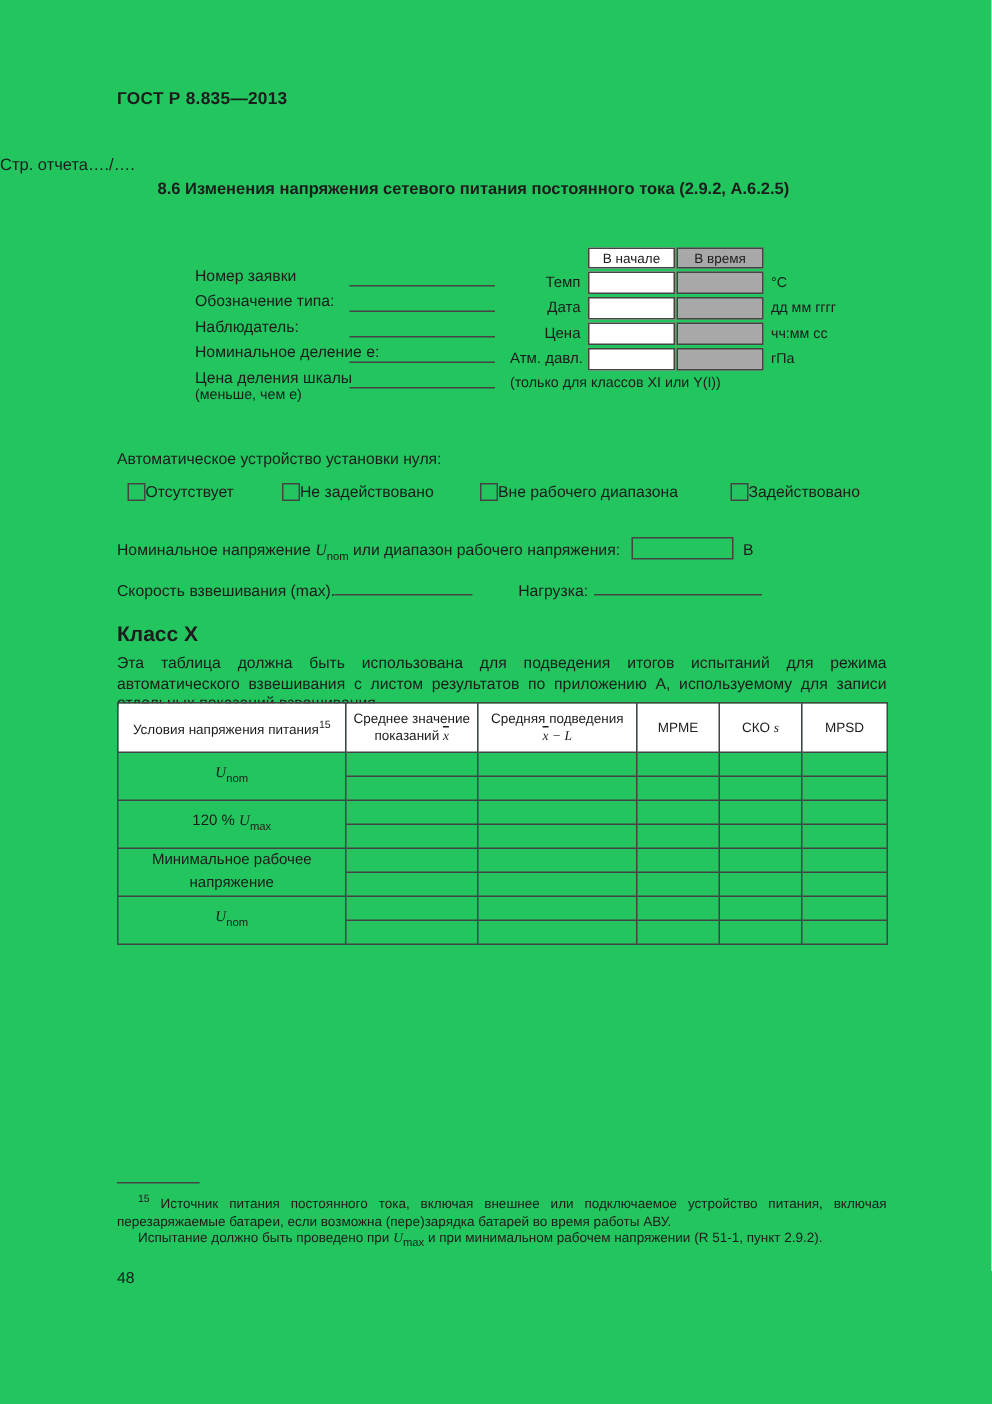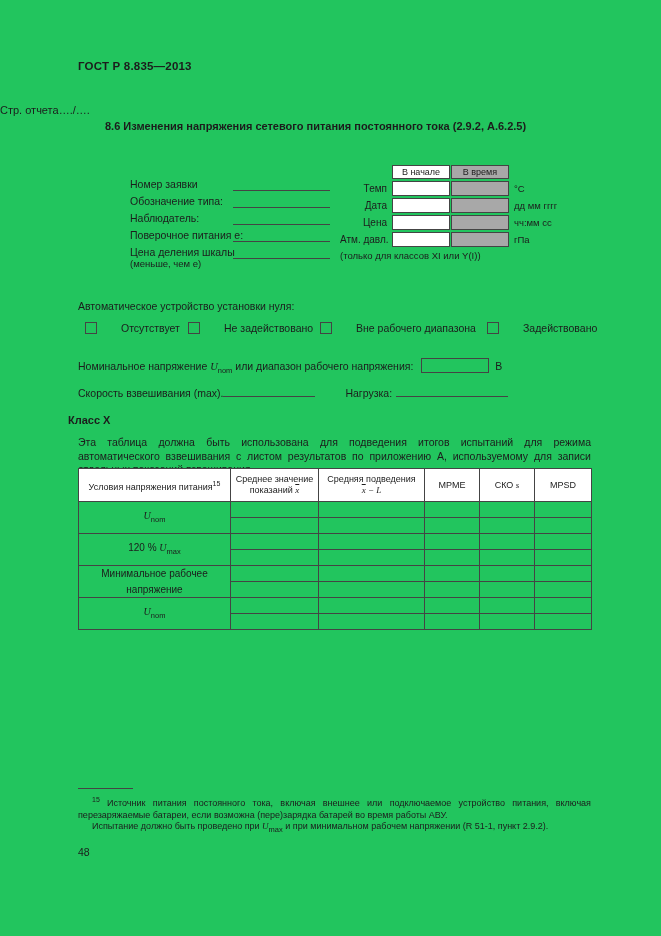--- a/index.html
+++ b/index.html
@@ -29,30 +29,30 @@
   .env-head { width:58px; height:14px; border:1px solid #444; font-size:9px; text-align:center; line-height:12px; margin-right:1px; background:#fff; }
   .env-cell { width:58px; height:15px; border:1px solid #444; background:#fff; margin-right:1px; }
   .shaded { background:#a8a8a8 !important; }
   .env-unit { font-size:9.5px; padding-left:4px; white-space:nowrap; }
   .env-note { font-size:9.5px; margin-top:3px; }
 
   .zero-label { position:absolute; left:78px; top:300px; font-size:10.5px; }
   .cb-row { position:absolute; left:0; top:322px; width:661px; height:16px; }
   .cb-item { position:absolute; top:0; display:flex; align-items:center; }
   .cb-box { width:12px; height:12px; border:1px solid #444; display:inline-block; flex:none; }
-  .cb-label { font-size:10.5px; white-space:nowrap; margin-left:24px; }
+  .cb-label { font-size:10.5px; white-space:nowrap; margin-left:0; }
 
   .v-line { position:absolute; left:78px; top:358px; font-size:10.5px; white-space:nowrap; }
   .v-box { display:inline-block; width:68px; height:15px; border:1px solid #444; vertical-align:-3px; margin:0 6px 0 8px; }
 
   .speed-line { position:absolute; left:78px; top:386px; font-size:10.5px; white-space:nowrap; }
   .s-ul1 { display:inline-block; width:92px; height:11px; border-bottom:1px solid #444; margin-right:30px; }
   .s-ul2 { display:inline-block; width:112px; height:11px; border-bottom:1px solid #444; margin-left:4px; }
 
-  .klass { position:absolute; left:68px; top:414px; font-size:11px; font-weight:bold; }
+  .klass { position:absolute; left:78px; top:414px; font-size:14px; font-weight:bold; }
   .intro { position:absolute; left:78px; top:436px; width:513px; font-size:10.5px; line-height:13.5px; text-align:justify; }
 
   .results { position:absolute; left:78px; top:468px; width:513px; border-collapse:collapse; table-layout:fixed; }
   .results th, .results td { border:1px solid #444; }
   .results th { font-weight:normal; font-size:9px; line-height:11px; text-align:center; vertical-align:middle; padding:5px 2px; background:#fff; }
   .results td.cell { height:16px; }
   .results td.cond { text-align:center; vertical-align:middle; font-size:10px; line-height:12px; padding:1px 6px; }
 
   .footnote { position:absolute; left:78px; top:788px; width:513px; }
   .fn-rule { width:55px; border-top:1px solid #444; margin-bottom:5px; }
@@ -73,21 +73,21 @@
 
     <span class="fld-label" style="top:10px">Номер заявки</span>
     <div class="fld-line" style="top:22px"></div>
 
     <span class="fld-label" style="top:27px">Обозначение типа:</span>
     <div class="fld-line" style="top:39px"></div>
 
     <span class="fld-label" style="top:44px">Наблюдатель:</span>
     <div class="fld-line" style="top:56px"></div>
 
-    <span class="fld-label" style="top:61px">Поверочное питания e:</span>
+    <span class="fld-label" style="top:61px">Номинальное деление e:</span>
     <div class="fld-line" style="top:73px"></div>
 
     <span class="fld-label" style="top:78px">Цена деления шкалы</span>
     <span class="fld-sub" style="top:90px">(меньше, чем e)</span>
     <div class="fld-line" style="top:90px"></div>
 
     <div class="env">
       <div class="env-row">
         <span class="env-lab"></span>
         <span class="env-head">В начале</span>

